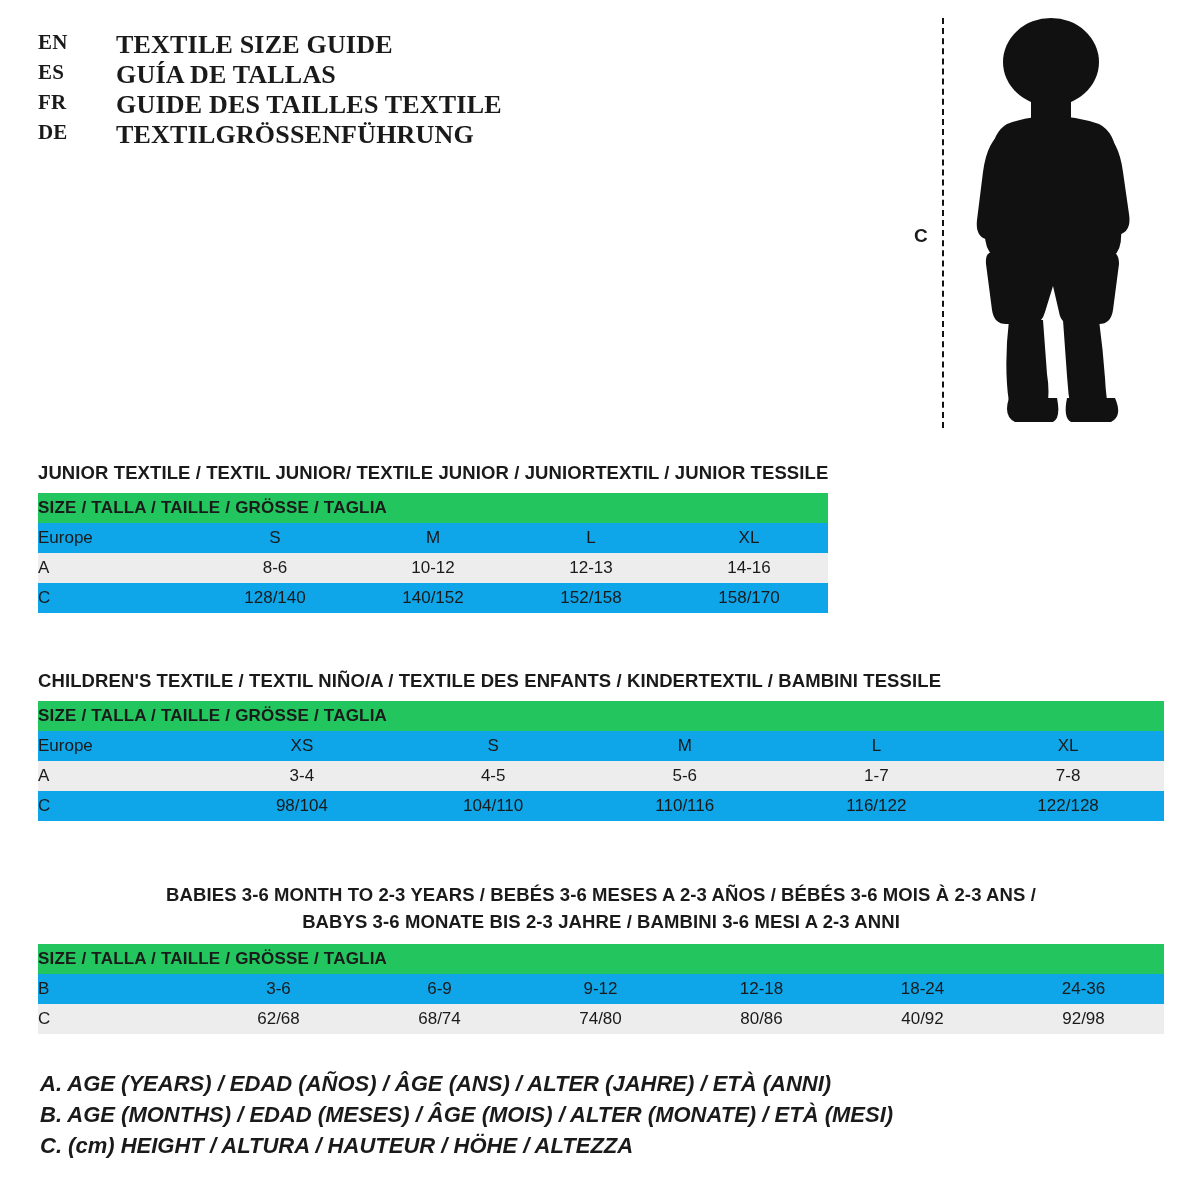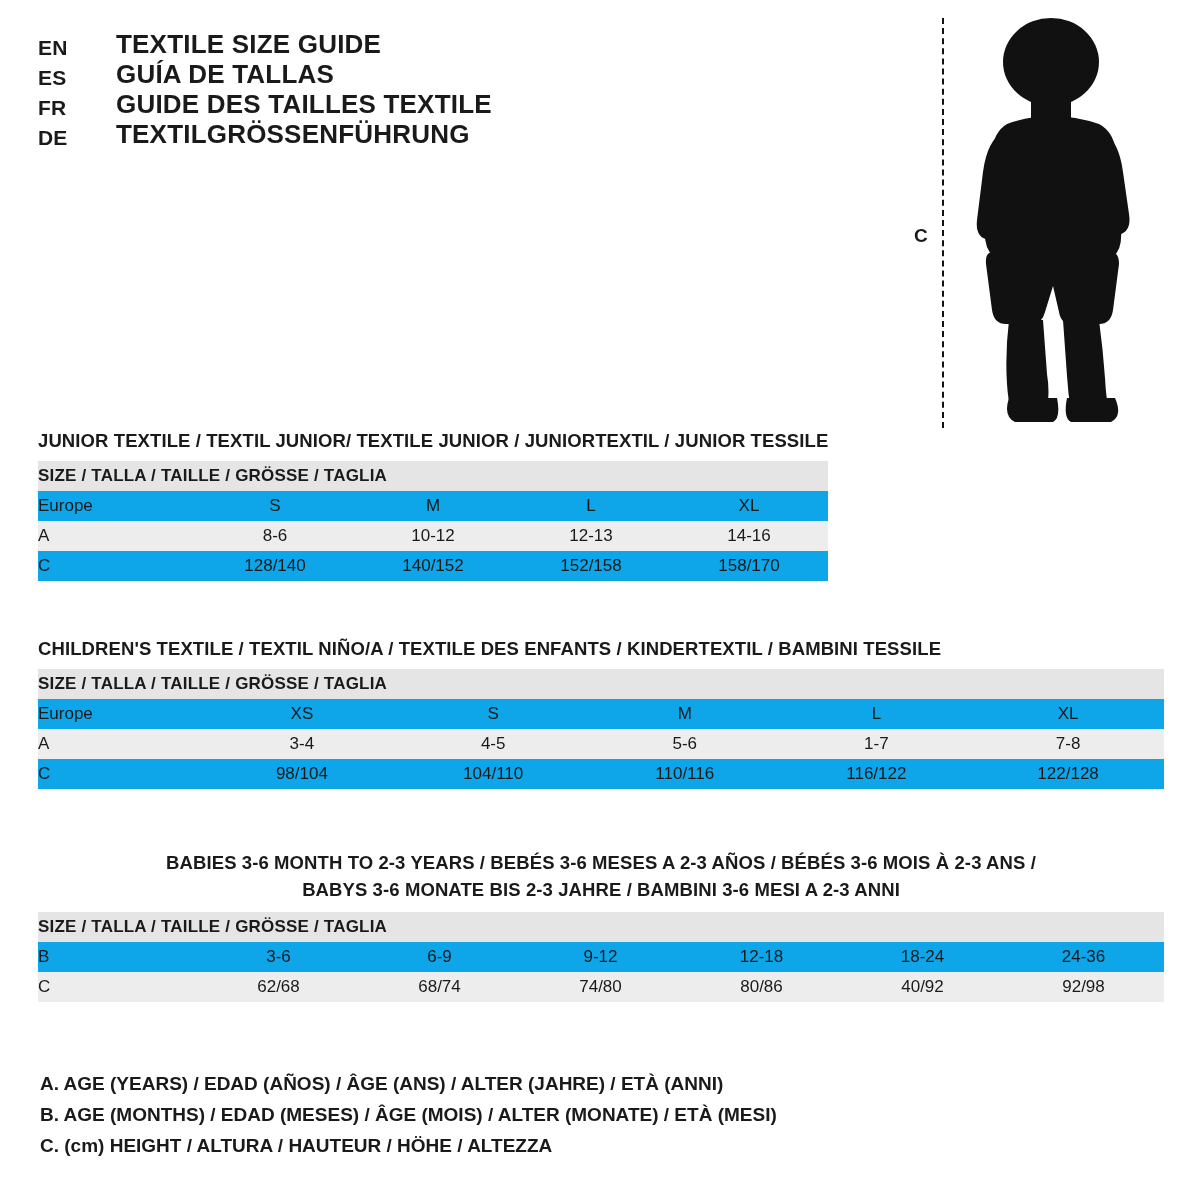--- a/index.html
+++ b/index.html
@@ -24,22 +24,23 @@
 
   
   .lang-block {
     position: absolute;
     top: 30px;
     left: 38px;
     width: 600px;
   }
   .lang-row {
     display: flex;
-    align-items: flex-end;
+    align-items: flex-start;
     height: 30px;
+    font-family: Liberation Serif, serif;
   }
   .lang-code {
     width: 78px;
     font-size: 21px;
     font-weight: 700;
     letter-spacing: 0.2px;
     color: #1a1a1a;
   }
   .lang-title {
     font-size: 26px;
@@ -84,36 +85,37 @@
     left: 38px;
     width: 1126px;
   }
   .section-title {
     font-size: 18.5px;
     font-weight: 700;
     letter-spacing: 0.1px;
     color: #1a1a1a;
     margin-bottom: 9px;
     white-space: nowrap;
+    margin-top: 32px;
   }
   .section-title.two-line { line-height: 26px; text-align: center; }
 
   table.sizes {
     border-collapse: collapse;
     table-layout: fixed;
   }
   table.sizes td {
     font-size: 17px;
     color: #1a1a1a;
     height: 30px;
     padding: 0;
     vertical-align: middle;
   }
   .hdr-band td {
-    background: #e5e5e5;
+    background: #22c55e;
     font-weight: 700;
     font-size: 17px;
     letter-spacing: 0.2px;
   }
   .row-white td { background: #0ea5e9; }
   .row-gray td { background: #ededed; }
   .cell-label {
     padding-left: 8px;
     text-align: left;
   }
@@ -123,25 +125,26 @@
   .bandtext { padding-left: 8px; }
 
   
   .legend {
     position: absolute;
     left: 40px;
     top: 1068px;
     width: 1000px;
   }
   .legend-line {
-    font-size: 19px;
+    font-size: 22px;
     font-weight: 700;
     color: #1a1a1a;
     line-height: 31px;
     white-space: nowrap;
+    font-style: italic;
   }
 </style>
 </head>
 <body>
 
 <div class="page">
 
   <div class="lang-block">
     <div class="lang-row">
       <span class="lang-code">EN</span>

